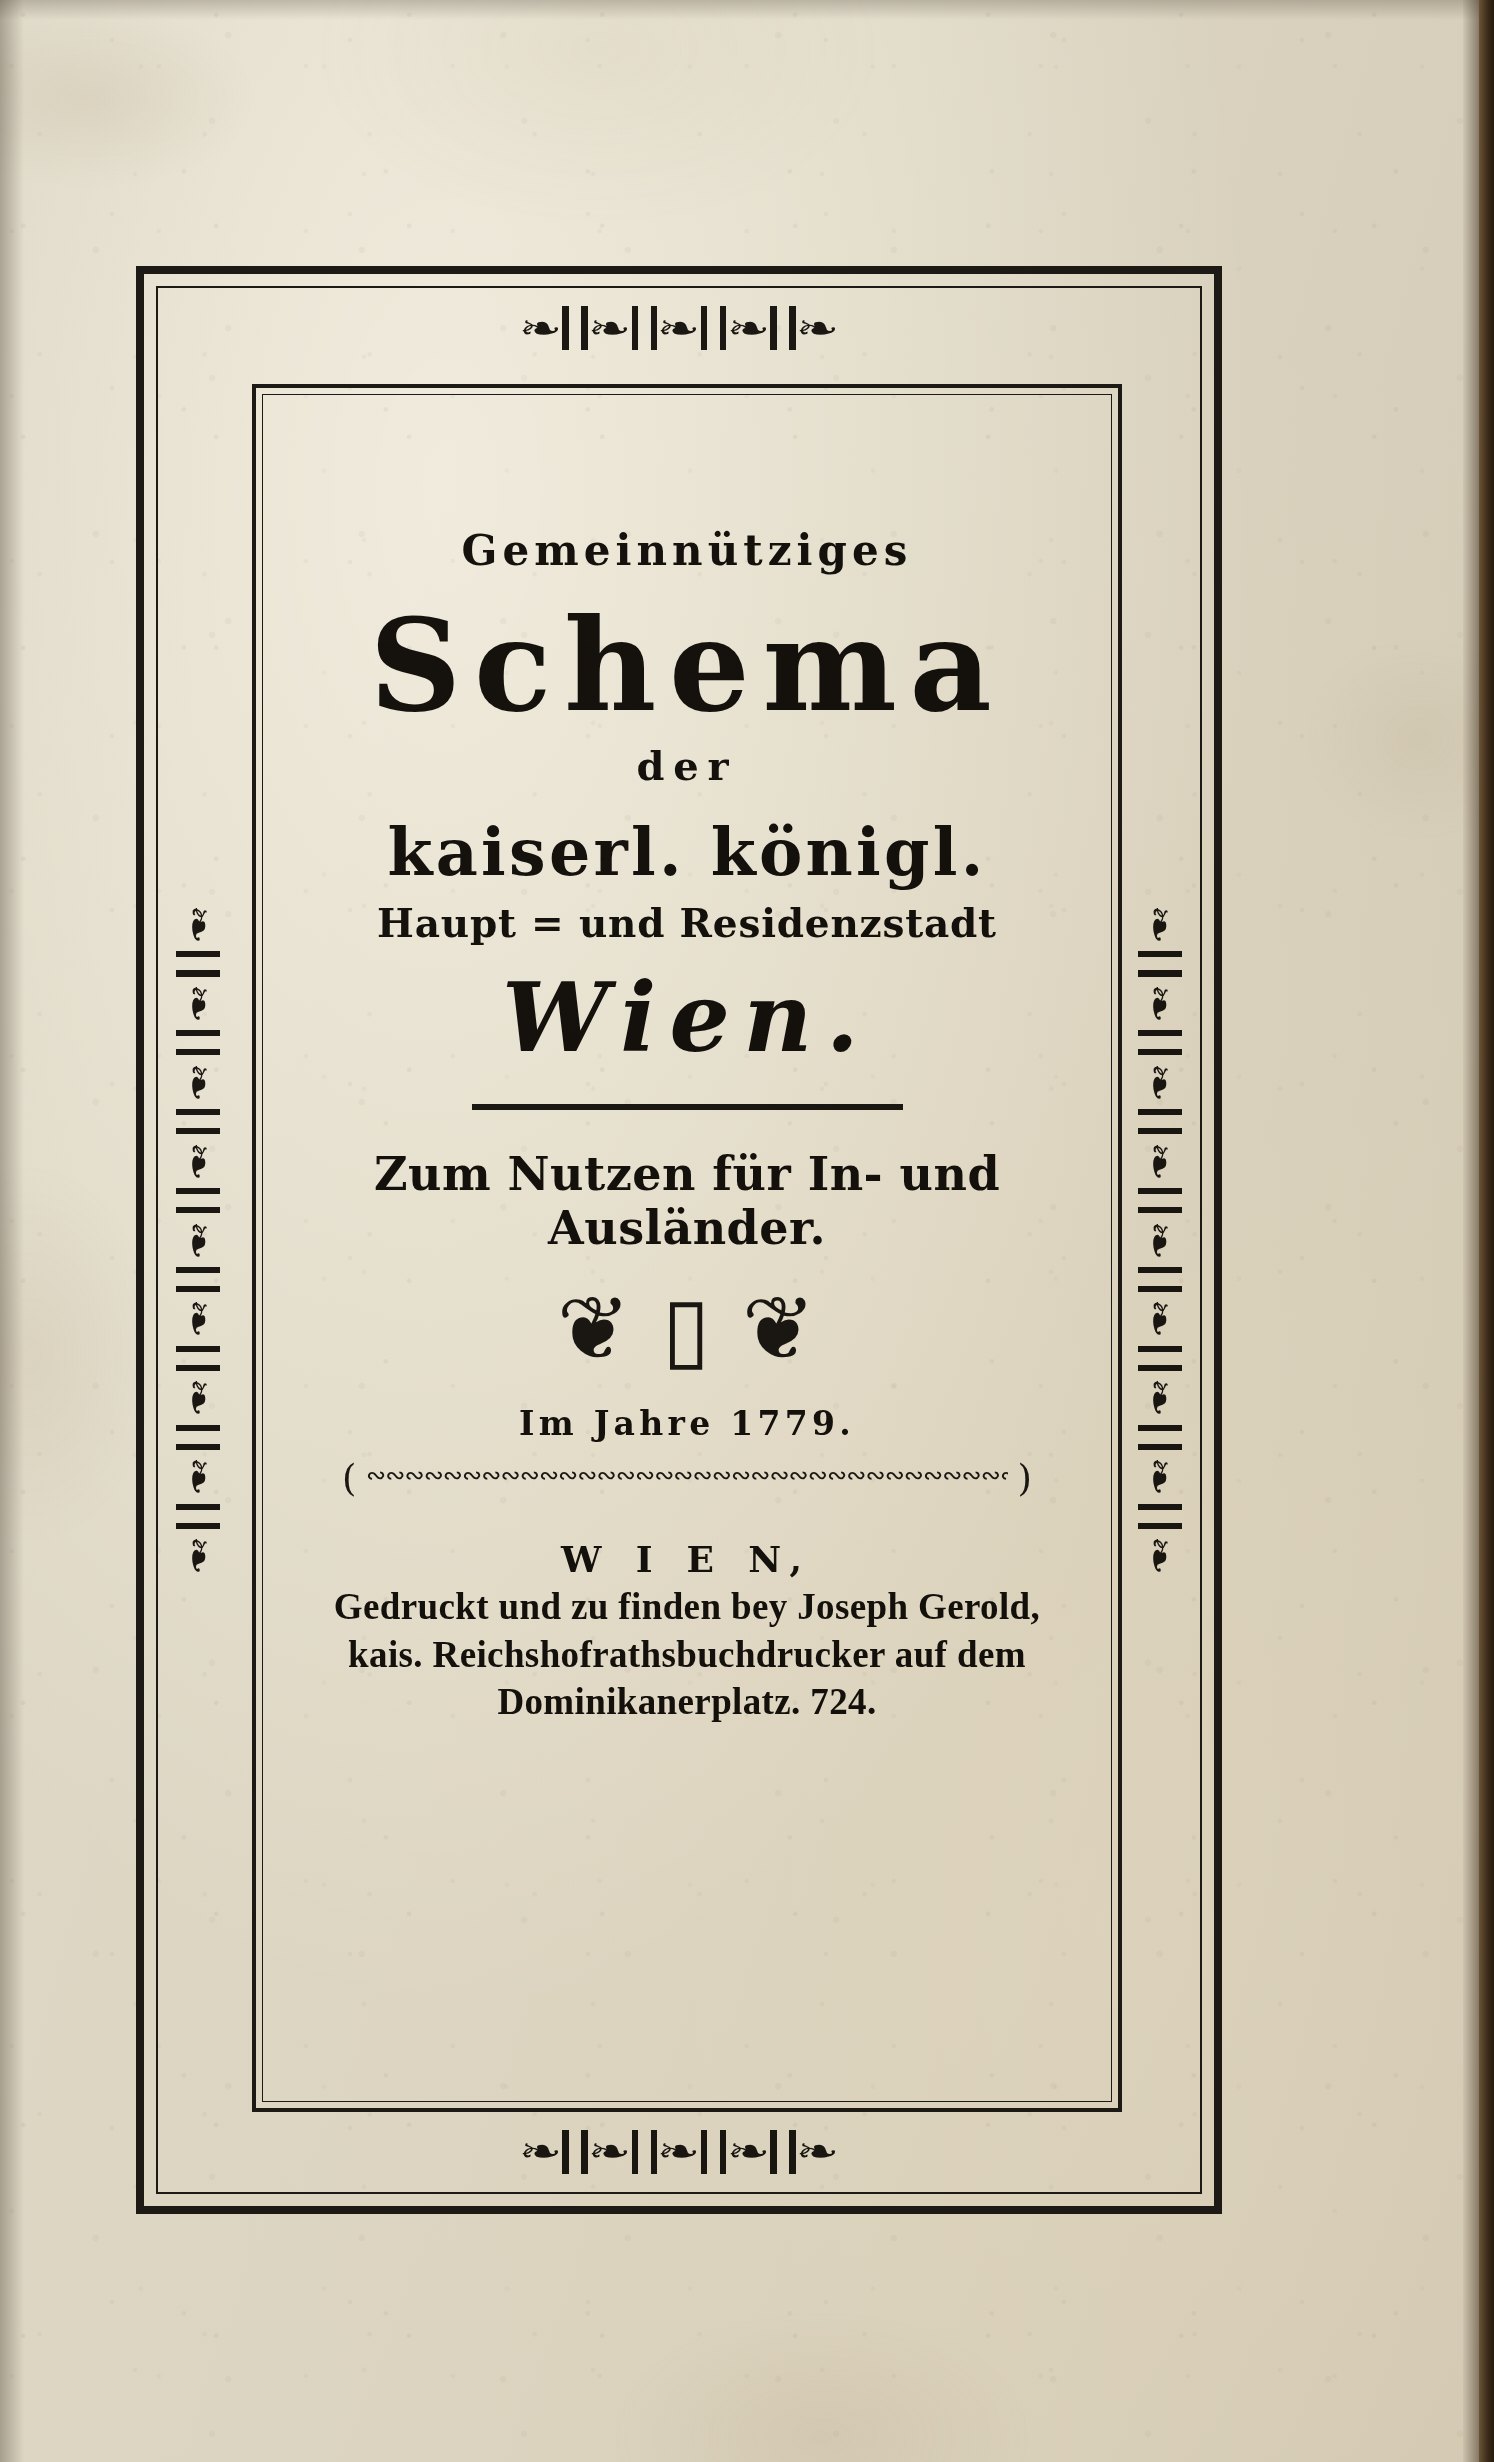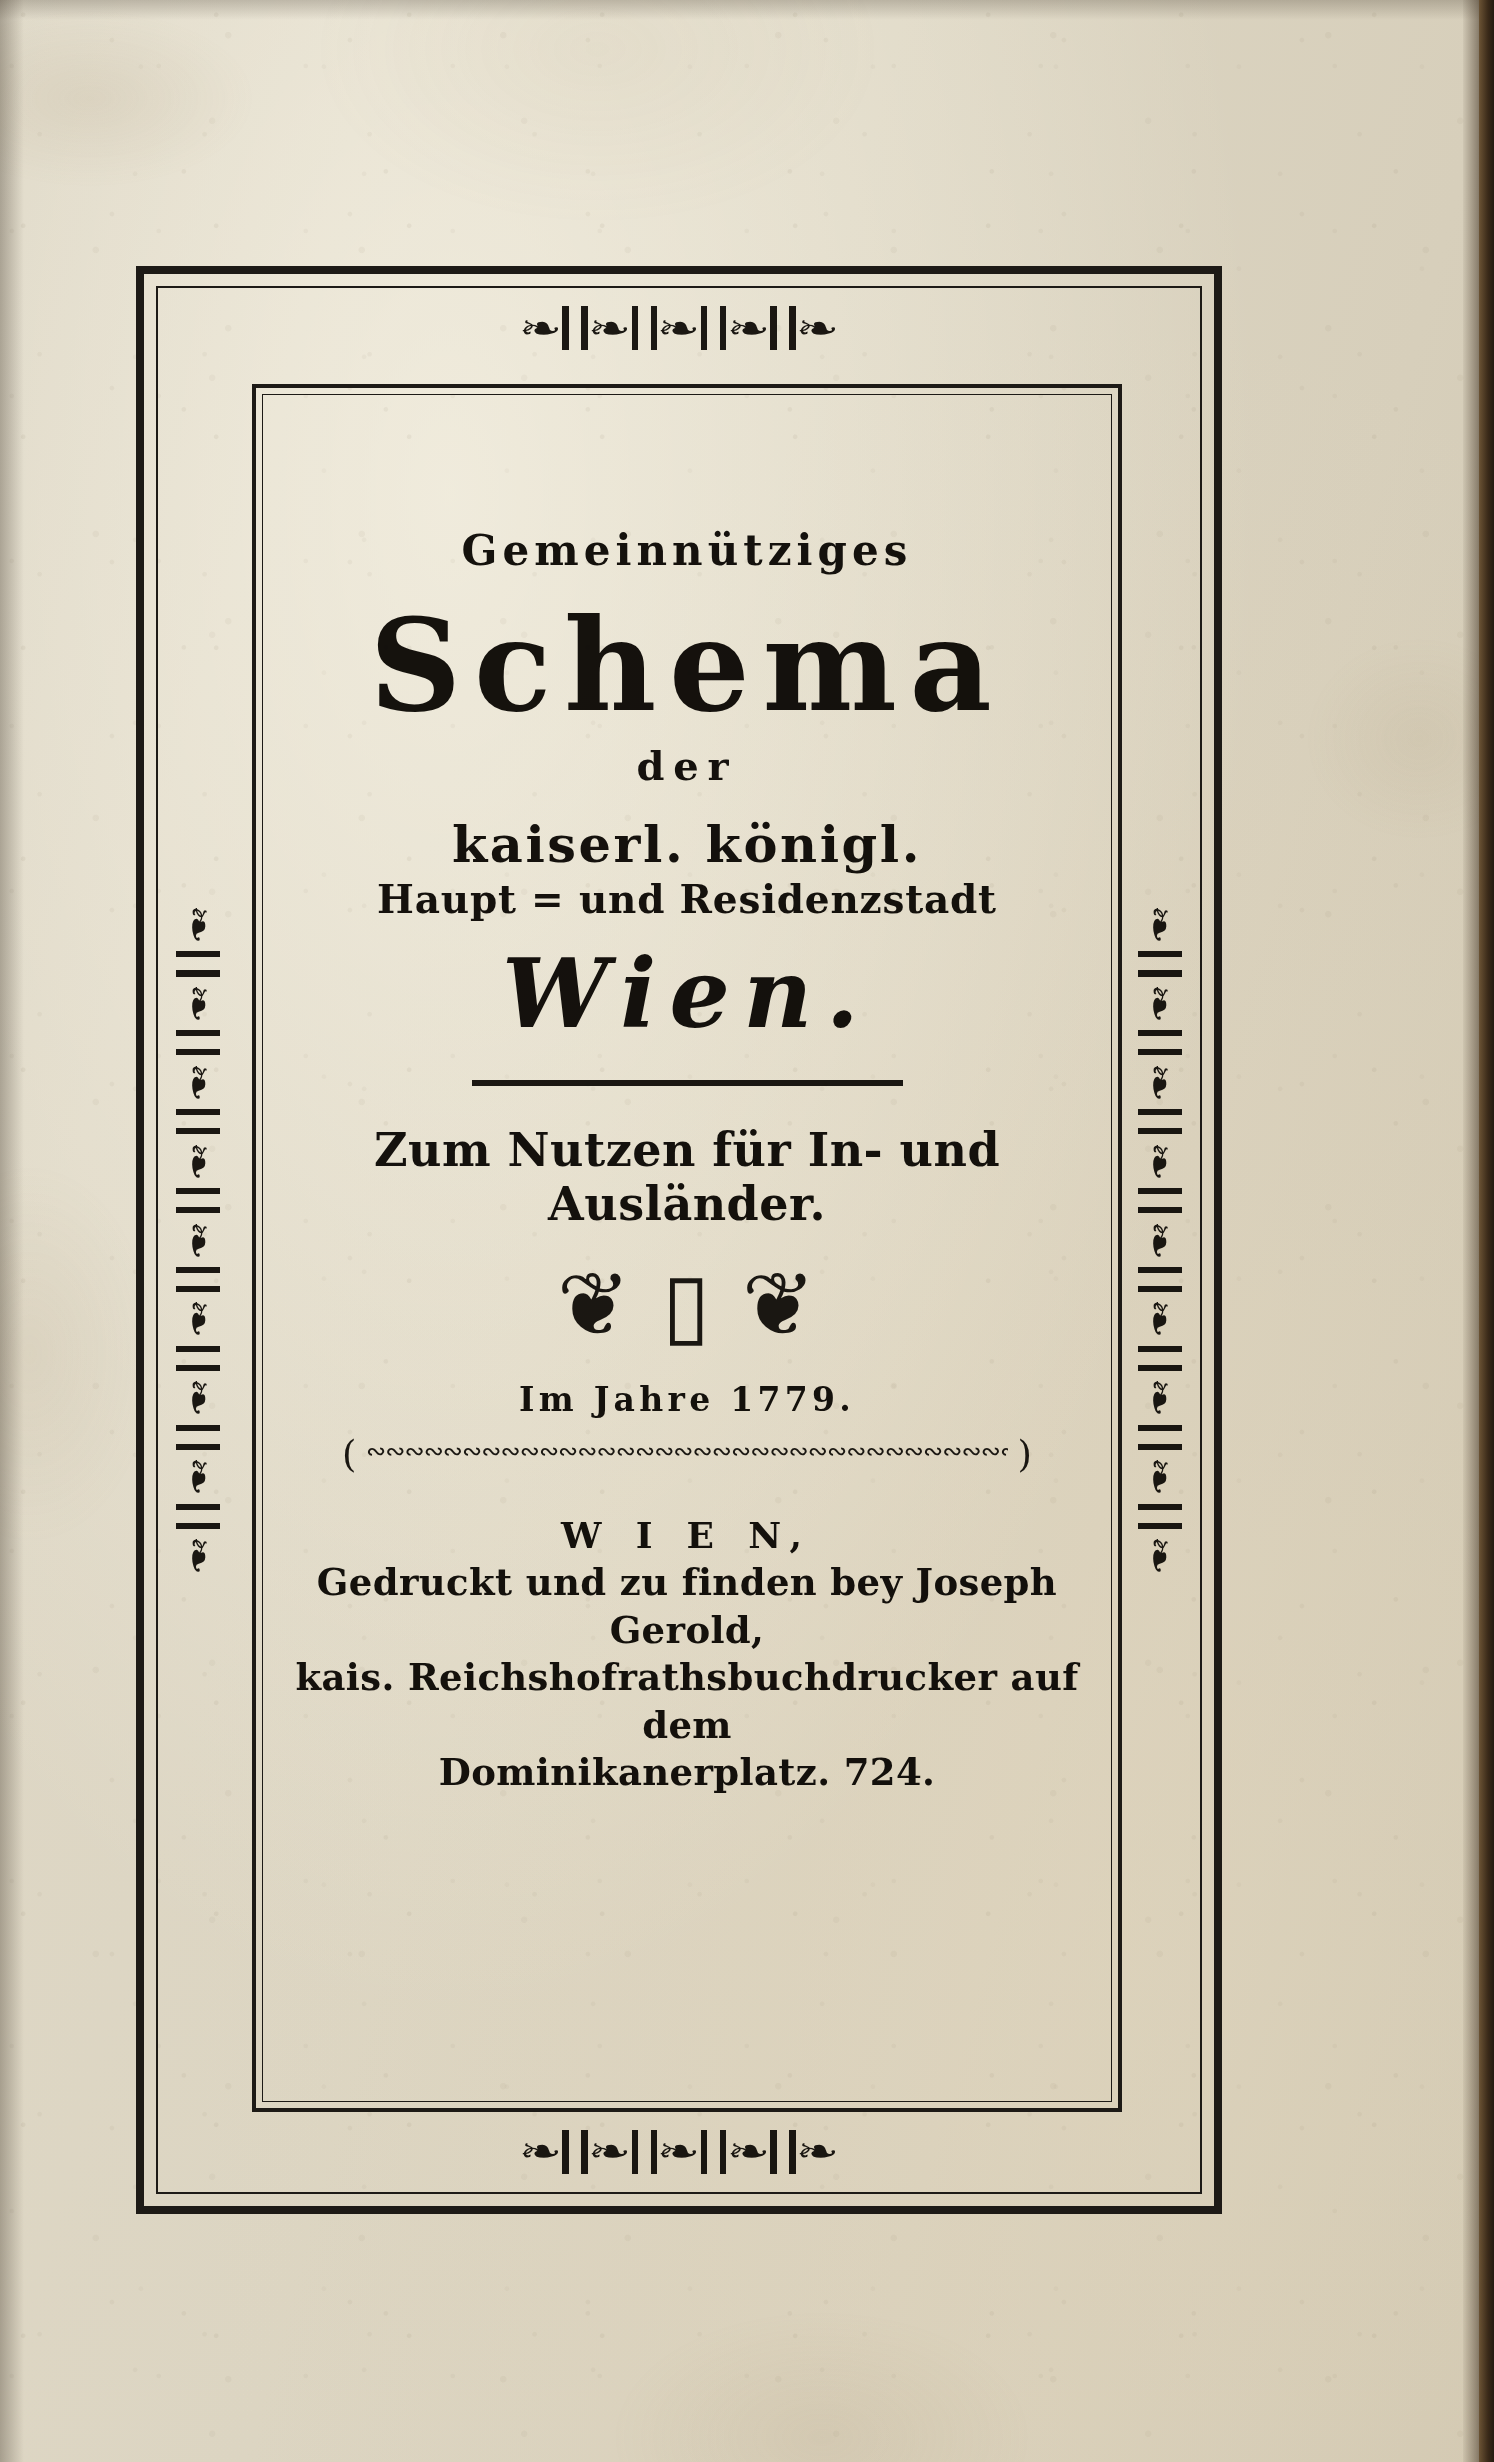--- a/index.html
+++ b/index.html
@@ -172,23 +172,23 @@
     letter-spacing: .10em;
     line-height: 1.05;
     margin-bottom: 9.2px;
   }
   #line-der {
     font-size: 40px;
     letter-spacing: .22em;
     margin-bottom: 25px;
   }
   #line-kaiserl {
-    font-size: 51px;
+    font-size: 65px;
     letter-spacing: .05em;
-    margin-bottom: 2px;
+    margin-bottom: 10px;
   }
   #line-haupt {
     font-size: 39px;
     letter-spacing: .02em;
     margin-bottom: 16.5px;
   }
   #line-wien {
     font-size: 95px;
     letter-spacing: .14em;
     margin-bottom: 20px;
@@ -256,20 +256,21 @@
   #line-wien-imprint {
     font-size: 36px;
     letter-spacing: .30em;
     margin-top: 7.3px;
     margin-bottom: 3px;
   }
   .imprint-line {
     font-size: 37px;
     letter-spacing: .01em;
     line-height: 1.28;
+    font-family: Liberation Serif, serif;
   }
 
   
   .ink { mix-blend-mode: multiply; }
 </style>
 </head>
 <body>
 
 <div id="page">
 

